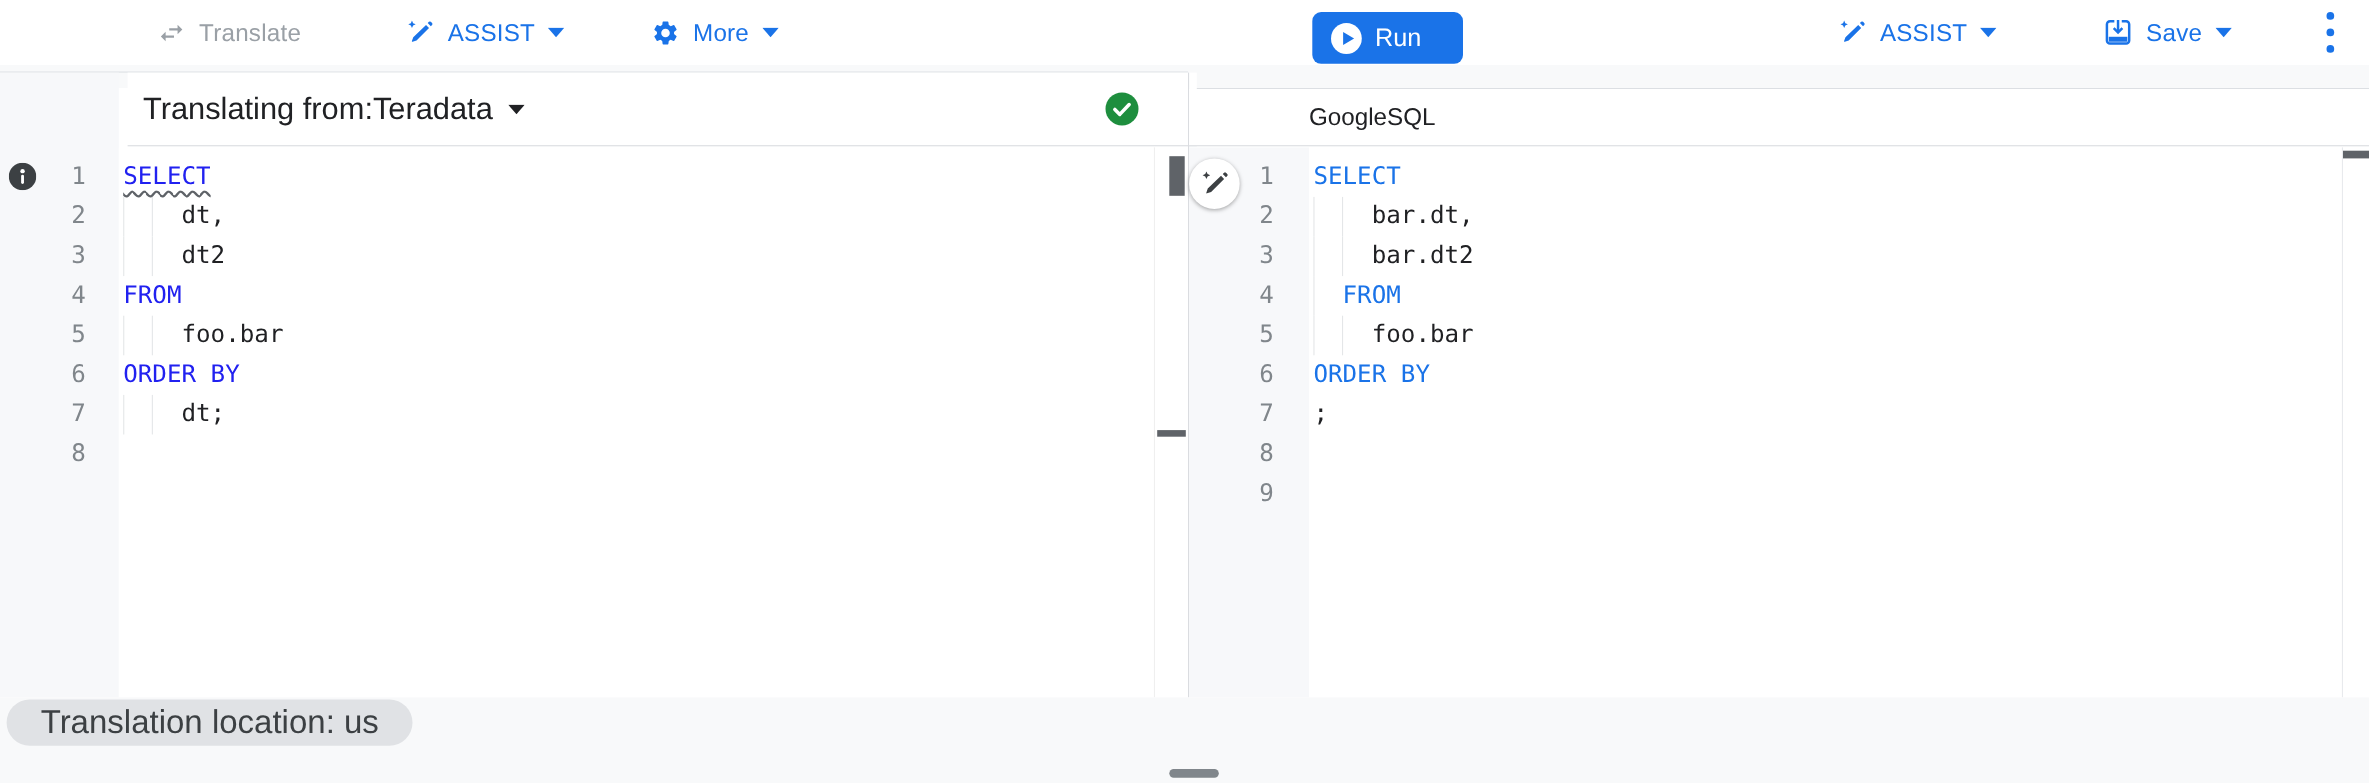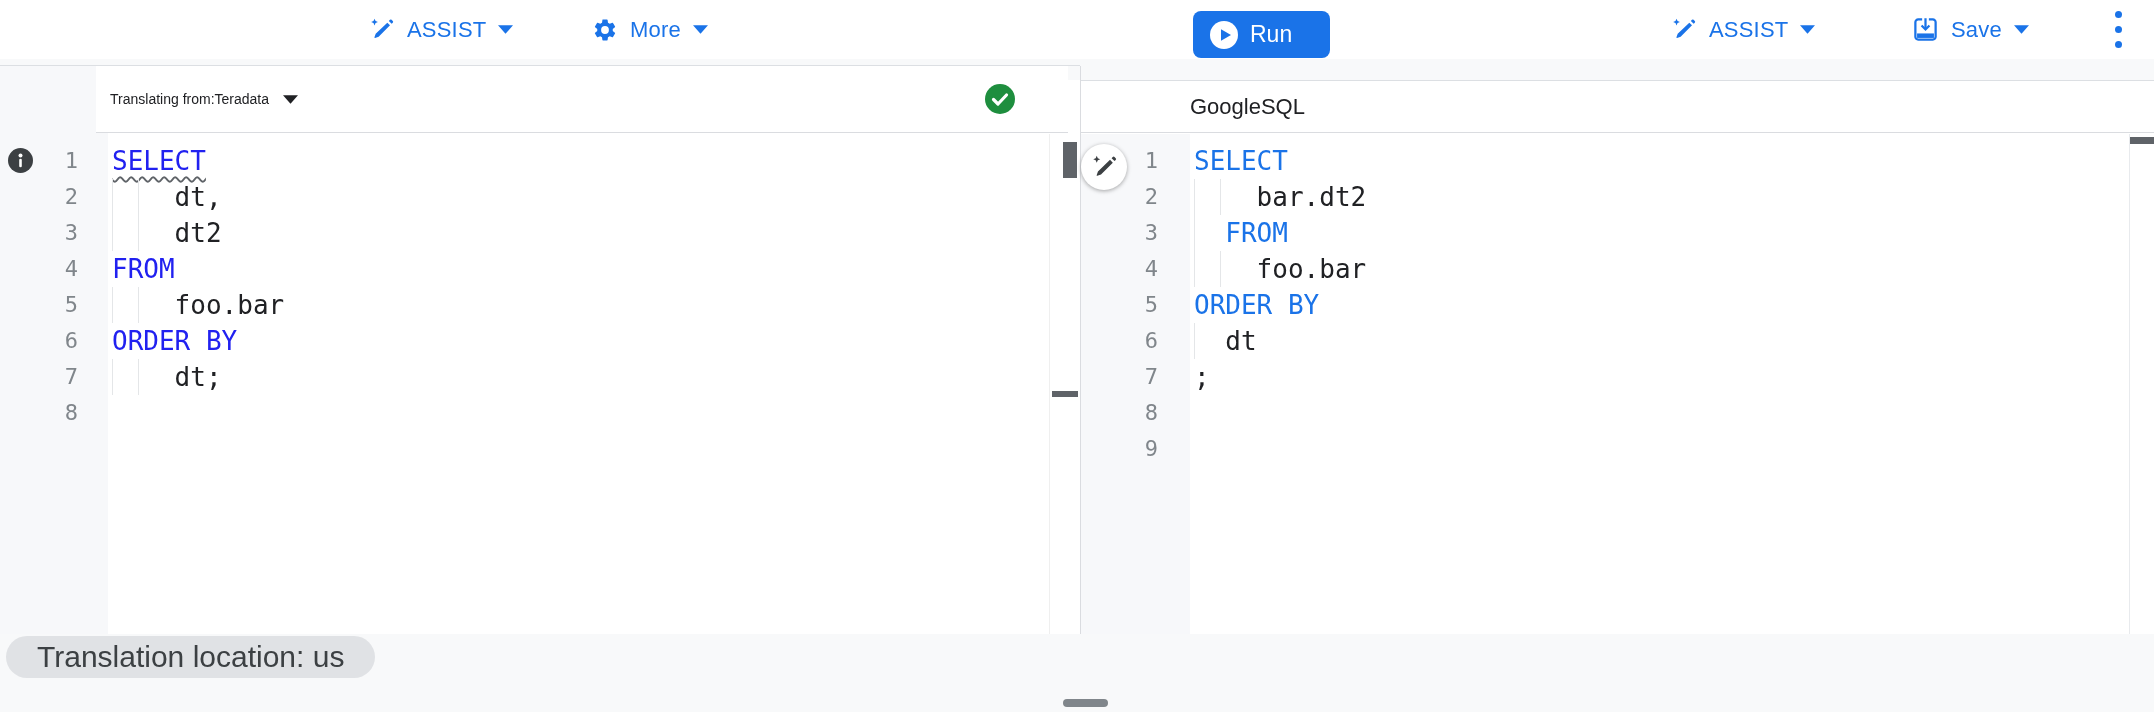--- a/index.html
+++ b/index.html
@@ -18,35 +18,35 @@
 
   .run-btn{position:absolute;left:1193px;top:11px;width:137px;height:47px;background:var(--accent);
            border-radius:8px;display:flex;align-items:center;gap:11px;padding-left:16px;
            box-sizing:border-box;color:#fff;font-size:23px;font-weight:500;cursor:pointer;}
   .kebab{position:absolute;left:2104px;top:0;height:59px;width:28px;display:flex;flex-direction:column;
          justify-content:center;align-items:center;gap:8px;cursor:pointer;}
   .kebab i{width:7px;height:7px;border-radius:50%;background:var(--accent);display:block;}
 
   
   .left-strip{position:absolute;left:0;top:66px;width:108px;height:568px;background:var(--gutter-bg);}
-  .left-header{position:absolute;left:96px;top:66px;width:972px;height:67px;background:#fff;
+  .left-header{position:absolute;left:116px;top:66px;width:972px;height:67px;background:#fff;
                border-bottom:1px solid var(--border);box-sizing:border-box;display:flex;align-items:center;
-               font-size:14px;}
+               font-size:28px;}
   .left-header .prefix{margin-left:14px;color:#202124;}
   .dialect{display:flex;align-items:center;gap:14px;cursor:pointer;}
   .left-header .spacer{flex:1;}
   .status-check{margin-right:52px;display:block;}
   .right-header{position:absolute;left:1081px;top:81px;width:1073px;height:52px;background:#fff;
                 border-bottom:1px solid var(--border);box-sizing:border-box;display:flex;align-items:center;
                 font-size:22px;}
   .right-header span{margin-left:109px;}
   .divider{position:absolute;left:1080px;top:66px;width:1px;height:568px;background:var(--border);}
 
   
-  .mono{font-family:"DejaVu Sans Mono","Liberation Mono",monospace;font-size:26px;}
+  .mono{font-family:"DejaVu Sans Mono","Liberation Mono",monospace;font-size:22px;}
   .line-nums{position:absolute;top:134px;padding-top:9px;box-sizing:border-box;text-align:right;
              color:var(--line-num);font-family:"DejaVu Sans Mono","Liberation Mono",monospace;font-size:22px;}
   .line-nums .ln{height:36px;line-height:36px;}
   .nums-left{left:0;width:108px;padding-right:30px;}
   .nums-right{left:1081px;width:109px;padding-right:32px;background:var(--gutter-bg);height:500px;}
   .code-area{position:absolute;top:134px;padding-top:9px;box-sizing:border-box;background:#fff;cursor:text;}
   .code-left{left:108px;width:955px;height:500px;}
   .code-right{left:1190px;width:939px;height:500px;}
   .code-line{position:relative;height:36px;line-height:36px;white-space:pre;padding-left:4px;color:#202124;}
   .code-left .kw{color:var(--keyword-left);}
@@ -69,20 +69,26 @@
                  background:#80868b;cursor:row-resize;}
   svg{display:block;}
 </style>
 </head>
 <body>
 
 <div class="app">
 
   <div class="toolbar">
 
+    <div class="tb-btn disabled" style="left:143px;">
+      <svg width="26" height="26" viewBox="0 0 24 24" fill="#9aa0a6">
+        <path d="M6.99 11L3 15l3.99 4v-3H14v-2H6.99v-3zM21 9l-3.99-4v3H10v2h7.01v3L21 9z"></path>
+      </svg>
+      <span>Translate</span>
+    </div>
 
     <div class="tb-btn" style="left:369px;">
       <svg width="26" height="26" viewBox="0 0 24 24" fill="#1a73e8">
         <path d="M5.1 1.6l.95 2.15L8.2 4.7 6.05 5.65 5.1 7.8l-.95-2.15L2 4.7l2.15-.95zM16.9 5.2l2.5 2.5L8.9 18.2l-3.3 1.15a.45.45 0 0 1-.57-.57L6.18 15.5zM20.9 6.3l-2.6-2.6 1.05-1.05a1.1 1.1 0 0 1 1.55 0l1.05 1.05a1.1 1.1 0 0 1 0 1.55z"></path>
       </svg>
       <span>ASSIST</span>
       <svg class="caret" viewBox="0 0 14 8" fill="#1a73e8">
           <path d="M0 0h14L7 8z"></path>
         </svg>
     </div>
@@ -199,25 +205,25 @@
       <div class="ln">3</div>
       <div class="ln">4</div>
       <div class="ln">5</div>
       <div class="ln">6</div>
       <div class="ln">7</div>
       <div class="ln">8</div>
       <div class="ln">9</div>
     </div>
   <div class="code-area code-right mono">
       <div class="code-line"><span class="kw">SELECT</span></div>
+      <div class="code-line"><span class="guide" style="left: 4px;"></span><span class="guide" style="left: 30.4px;"></span><span class="id">    bar.dt,</span></div>
       <div class="code-line"><span class="guide" style="left: 4px;"></span><span class="guide" style="left: 30.4px;"></span><span class="id">    bar.dt2</span></div>
       <div class="code-line"><span class="guide" style="left: 4px;"></span><span class="id">  </span><span class="kw">FROM</span></div>
       <div class="code-line"><span class="guide" style="left: 4px;"></span><span class="guide" style="left: 30.4px;"></span><span class="id">    foo.bar</span></div>
       <div class="code-line"><span class="kw">ORDER BY</span></div>
-      <div class="code-line"><span class="guide" style="left: 4px;"></span><span class="id">  dt</span></div>
       <div class="code-line"><span class="id">;</span></div>
       <div class="code-line"></div>
     </div>
 
   <div class="ruler-line" style="left:2129px;background:#e8eaed;"></div>
   <div class="scroll-thumb" style="left:2130px;top:137px;width:24px;height:7px;"></div>
 
   <div class="wand-fab">
     <svg width="27" height="27" viewBox="0 0 24 24" fill="#3c4043">
       <path d="M5.1 1.6l.95 2.15L8.2 4.7 6.05 5.65 5.1 7.8l-.95-2.15L2 4.7l2.15-.95zM16.9 5.2l2.5 2.5L8.9 18.2l-3.3 1.15a.45.45 0 0 1-.57-.57L6.18 15.5zM20.9 6.3l-2.6-2.6 1.05-1.05a1.1 1.1 0 0 1 1.55 0l1.05 1.05a1.1 1.1 0 0 1 0 1.55z"></path>

